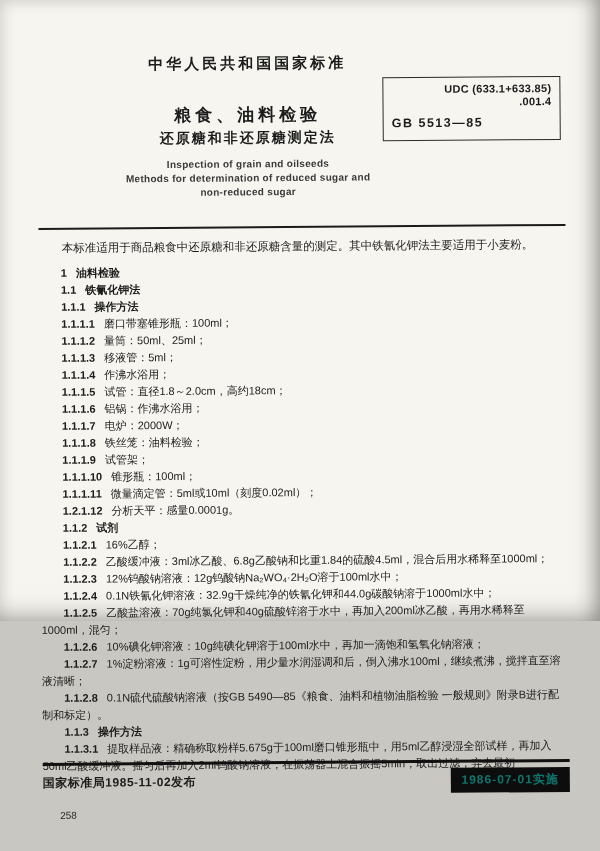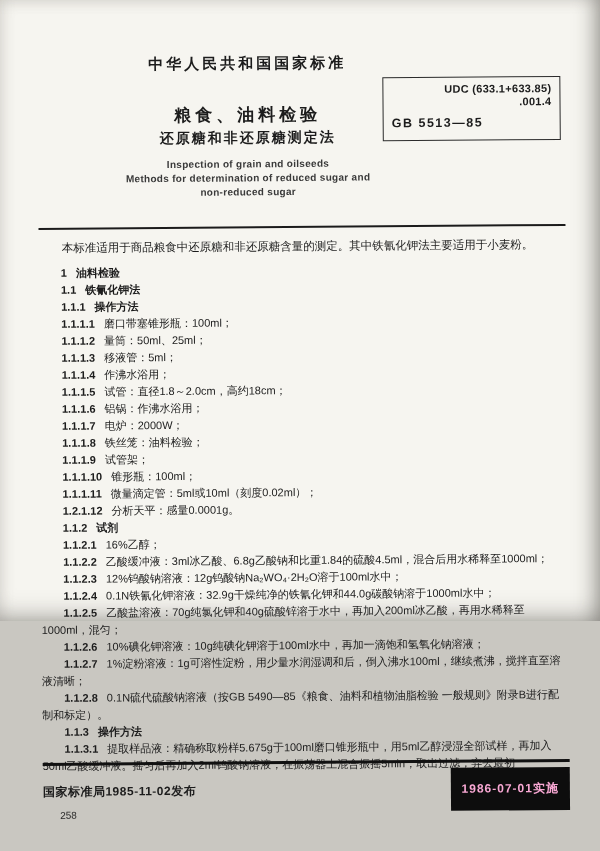--- a/index.html
+++ b/index.html
@@ -47,22 +47,22 @@
   .clause.heading { font-weight:bold; }
   .clause.sec-start { margin-top:8px; }
   
   .footer-rule { position:absolute; top:761px; left:40px; right:33px; border-top:3px solid #111; }
   .footer-row {
     position:absolute; top:769px; left:40px; right:33px;
     display:flex; justify-content:space-between; align-items:center;
   }
   .issued { font-size:12px; font-weight:bold; letter-spacing:.5px; }
   .impl {
-    background:#0d0d0d; color:#f9a8d4; font-size:12px; font-weight:bold;
-    padding:13px 11px; letter-spacing:1px;margin-left:17px;
+    background:#0d0d0d; color:#0f766e; font-size:12px; font-weight:bold;
+    padding:4px 11px; letter-spacing:1px;margin-left:17px;
   }
   .pagenum { position:absolute; top:808px; left:57px; font-size:10px; color:#2a2a2a; }
 </style>
 </head>
 <body>
 
 <div class="page">
   <div class="content">
 
     <div class="header">

